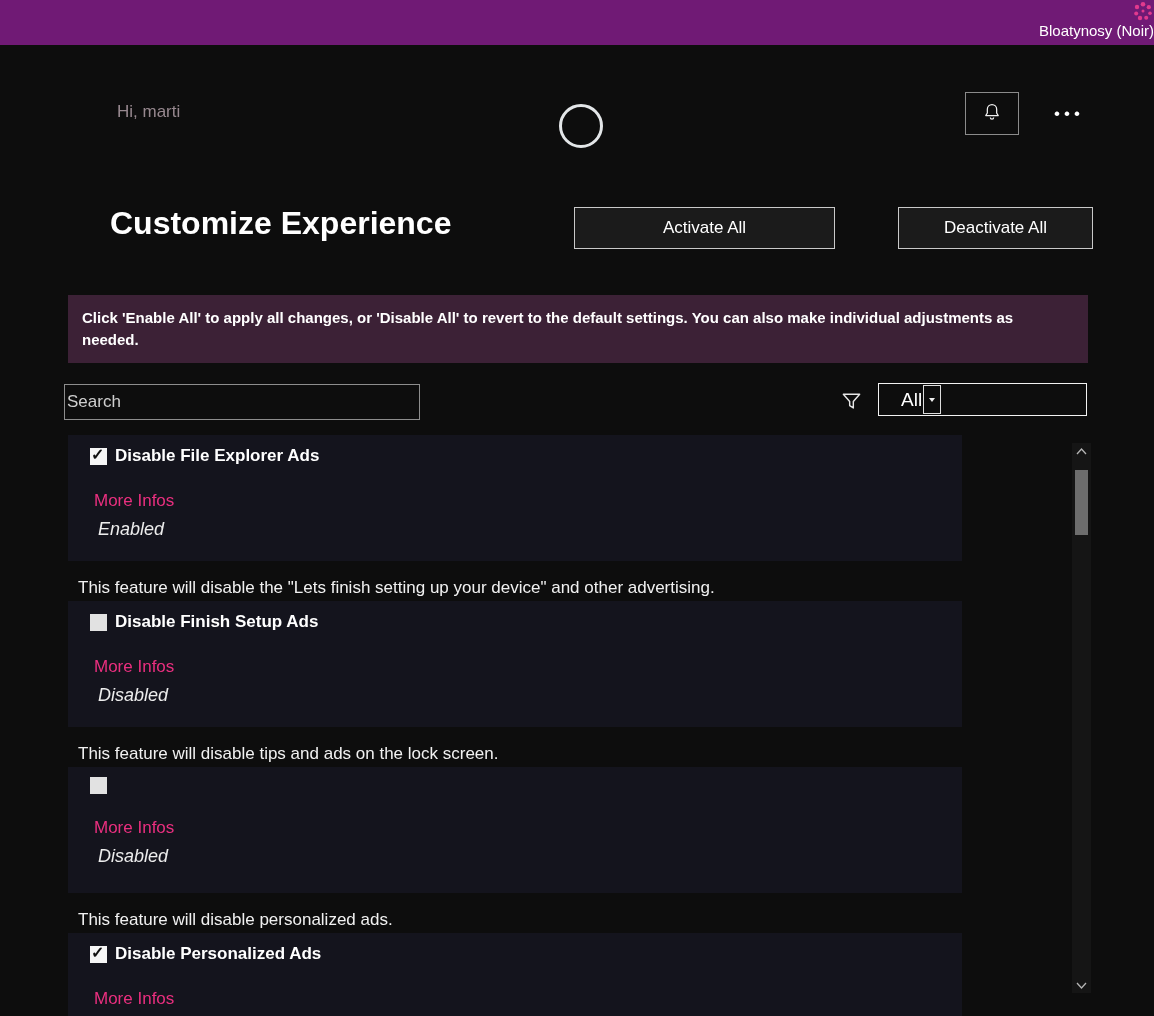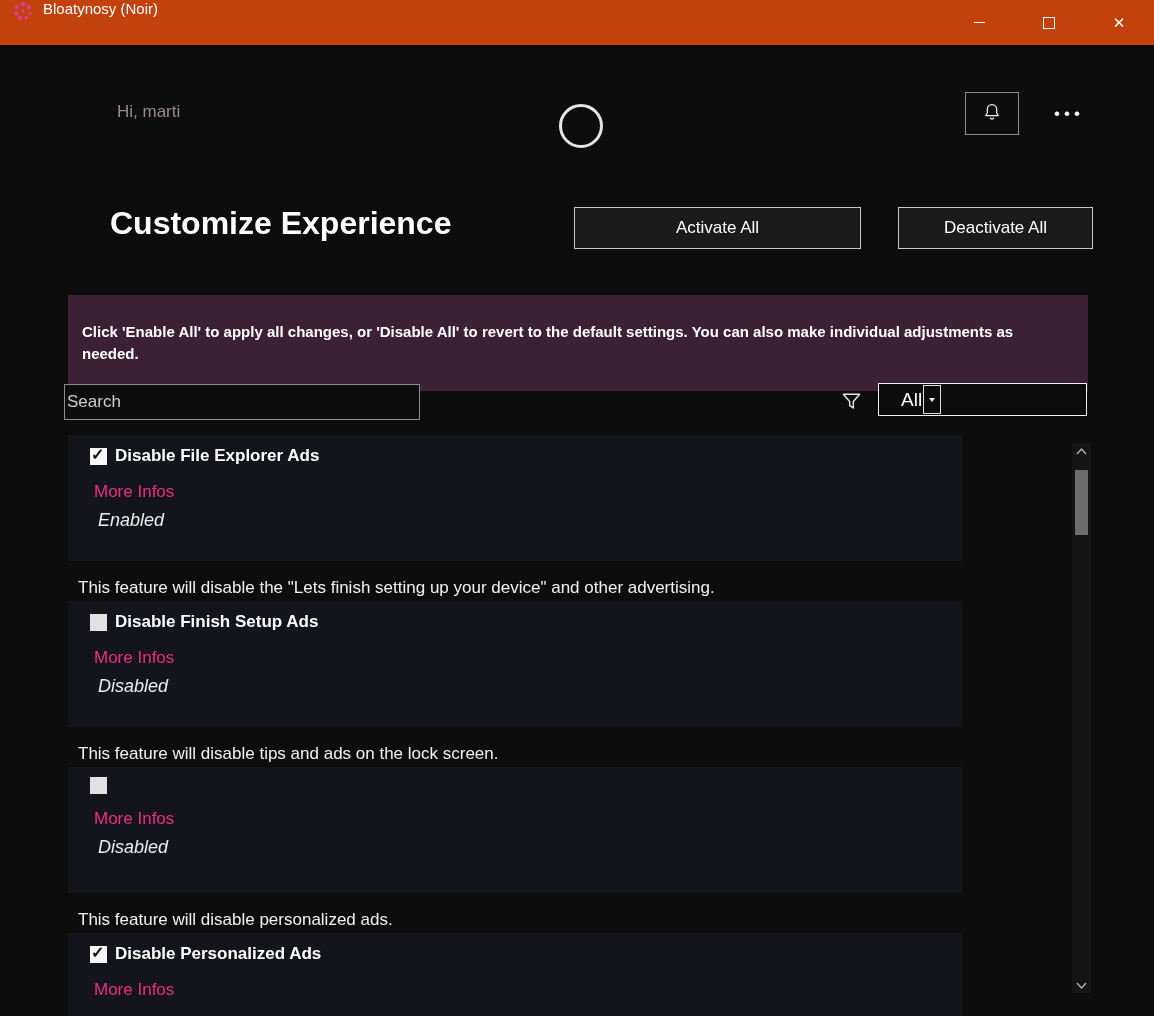--- a/index.html
+++ b/index.html
@@ -1,59 +1,59 @@
 <!DOCTYPE html>
 <html><head>
 <meta charset="utf-8">
 <style>
   html,body{margin:0;padding:0;}
   body{width:1154px;height:1016px;overflow:hidden;background:#000;font-family:"Liberation Sans",sans-serif;position:relative;}
 
   
-  .titlebar{position:absolute;top:0;left:0;width:1154px;height:45px;background:#c2410c;display:flex;align-items:flex-start;}
+  .titlebar{position:absolute;top:0;left:0;width:1154px;height:45px;background:#701a75;display:flex;align-items:flex-end;flex-direction:column;}
   .app-icon{margin-left:12px;display:flex;align-items:center;}
   .win-title{color:#fff;font-size:15px;margin-left:9px;}
   .win-controls{margin-left:auto;display:flex;height:45px;}
   .win-btn{width:70px;height:45px;display:flex;align-items:center;justify-content:center;background:none;border:none;padding:0;color:#fff;}
   .min-glyph{width:11px;height:1px;background:#fff;display:block;}
   .max-glyph{width:10px;height:10px;border:1px solid #fff;display:block;}
   .close-glyph{font-size:15px;color:#fff;line-height:1;}
 
   
   .main{position:absolute;top:45px;left:0;width:1154px;height:971px;background:#0d0d0d;overflow:hidden;}
 
   .greeting{position:absolute;left:117px;top:57px;font-size:17px;color:#97888f;}
   .progress-circle{position:absolute;left:559px;top:59px;width:38px;height:38px;border:3px solid #e3e6e8;border-radius:50%;}
   .bell-button{position:absolute;left:965px;top:47px;width:54px;height:43px;background:transparent;border:1px solid #8b8b8b;display:flex;align-items:center;justify-content:center;padding:0;}
   .menu-button{position:absolute;left:1040px;top:53px;width:58px;height:32px;background:none;border:none;color:#fff;font-size:17px;letter-spacing:4px;text-align:center;padding:0;}
 
   .page-title{position:absolute;left:70px;top:160px;font-size:32px;font-weight:700;color:#fff;margin-left:40px;}
   .btn{position:absolute;height:42px;background:#1b1b1b;border:1px solid #c9c9c9;color:#fff;font-size:17px;font-family:inherit;}
-  .activate{left:574px;top:162px;width:287px;}
+  .activate{left:574px;top:162px;width:261px;}
   .deactivate{left:898px;top:162px;width:195px;}
 
-  .banner{position:absolute;left:68px;top:250px;width:1020px;box-sizing:border-box;background:#3c2136;color:#fff;font-size:15px;font-weight:700;padding:26px 14px;line-height:22px;}
+  .banner{position:absolute;left:68px;top:250px;width:1020px;box-sizing:border-box;background:#3c2136;color:#fff;font-size:15px;font-weight:700;padding:12px 14px;line-height:22px;}
 
   .search-input{position:absolute;left:64px;top:339px;width:356px;height:36px;box-sizing:border-box;background:#0d0d0d;border:1px solid #8d8d8d;color:#e2e2e2;font-size:17px;padding:0 2px;font-family:inherit;}
   .search-input::placeholder{color:#cfcfcf;}
   .filter-icon{position:absolute;left:838px;top:343px;width:26px;height:26px;background:none;border:none;padding:0;display:flex;align-items:center;justify-content:center;}
   .combo{position:absolute;left:878px;top:338px;width:209px;height:33px;box-sizing:border-box;border:1px solid #f2f2f2;background:#0d0d0d;display:flex;align-items:center;color:#fff;font-size:19px;padding-left:22px;}
   .combo-btn{margin-left:auto;align-self:stretch;width:16px;margin:1px;border:1px solid #ddd;display:flex;align-items:center;justify-content:center;}
   .tri{width:0;height:0;border-left:3.5px solid transparent;border-right:3.5px solid transparent;border-top:4.5px solid #efefef;}
 
   
   .feature-list{position:absolute;left:68px;top:390px;width:894px;}
   .feature-desc{margin:16px 0 2px 10px;color:#f1f1f1;font-size:17px;line-height:22px;}
   .feature-card{background:#14141d;height:126px;box-sizing:border-box;padding:10px 0 0 22px;}
   .cb-row{display:flex;align-items:center;}
   .checkbox{width:17px;height:17px;background:#e2e2e2;position:relative;flex:none;}
   .checkbox.checked{background:#f6f6f6;}
   .checkbox.checked::after{content:"✓";position:absolute;left:1px;top:-3px;font-size:16px;font-weight:700;color:#101010;}
   .feature-title{margin-left:8px;color:#fff;font-size:17px;font-weight:700;line-height:22px;}
-  .more-infos{display:block;margin:14px 0 0 4px;color:#ea2f7f;font-size:17px;text-decoration:none;width:max-content;line-height:22px;}
+  .more-infos{display:block;margin:23px 0 0 4px;color:#ea2f7f;font-size:17px;text-decoration:none;width:max-content;line-height:22px;}
   .feature-status{margin:6px 0 0 8px;color:#ededed;font-size:18px;font-style:italic;line-height:22px;}
 
   
   .scrollbar{position:absolute;left:1072px;top:398px;width:19px;height:550px;background:#151515;display:flex;flex-direction:column;align-items:center;}
   .sb-arrow{height:16px;width:100%;display:flex;align-items:center;justify-content:center;background:none;border:none;padding:0;}
   .sb-track{flex:1;width:100%;position:relative;}
   .sb-thumb{position:absolute;left:3px;top:11px;width:13px;height:65px;background:#6d6d6d;}
 </style>
 </head>
 <body>

